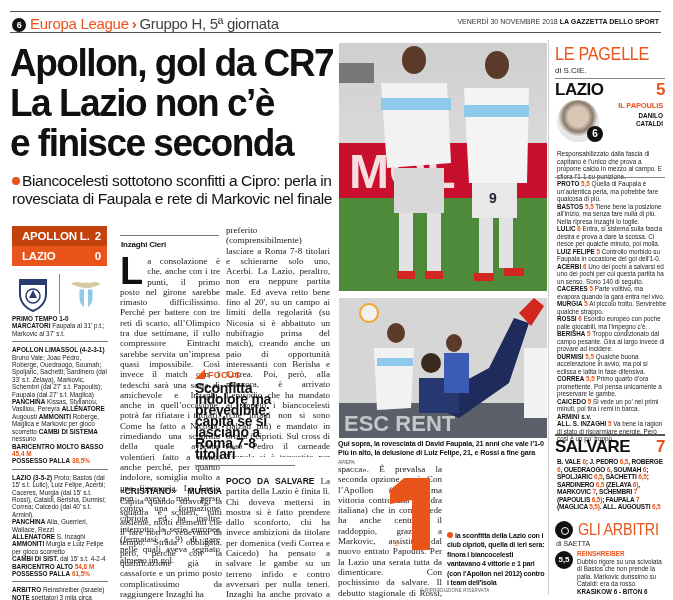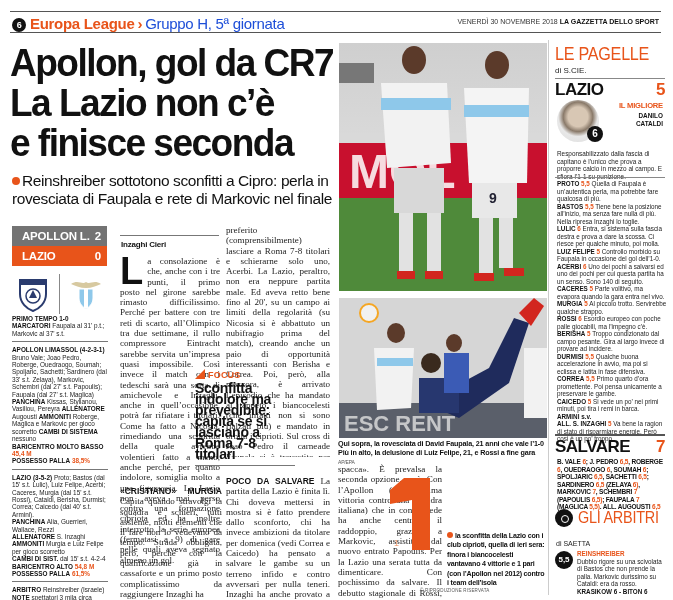--- a/index.html
+++ b/index.html
@@ -3,36 +3,36 @@
 <meta charset="utf-8">
 <style>
   * { box-sizing: border-box; margin: 0; padding: 0; }
   html, body { width: 673px; height: 600px; overflow: hidden; background: #fff; }
   body { position: relative; font-family: "Liberation Sans", sans-serif; color: #111; }
 
   
   .hdr-line { position: absolute; left: 10px; right: 12px; height: 1px; background: #555; }
   .kicker { position: absolute; left: 12px; top: 15px; font-family: "Liberation Sans", sans-serif; font-size: 15px; white-space: nowrap; letter-spacing: -0.3px; }
   .kicker .pg { display: inline-block; width: 14px; height: 14px; border-radius: 50%; background: #111; color: #fff; font-size: 9px; font-weight: bold; text-align: center; line-height: 14px; vertical-align: 1px; margin-right: 4px; }
-  .kicker .league { color: #e8541a; font-weight: bold; }
+  .kicker .league { color: #e8541a; font-weight: normal; }
   .kicker .sep { color: #e8541a; font-weight: bold; margin: 0 3px; }
-  .kicker .round { color: #1d4ed8; }
+  .kicker .round { color: #404040; }
   .dateline { position: absolute; right: 14px; top: 18px; font-size: 7px; color: #333; white-space: nowrap; }
   .dateline b { color: #111; }
 
   
   .headline { position: absolute; left: 10px; top: 43px; width: 325px; font-family: "Liberation Sans", sans-serif; font-weight: bold; font-size: 39px; line-height: 40px; letter-spacing: -1.6px; color: #111; transform: scaleX(0.95); transform-origin: left; }
   .headline div { white-space: nowrap; }
   .subhead { position: absolute; left: 12px; top: 172px; width: 322px; font-size: 15.5px; line-height: 18px; letter-spacing: -0.4px; color: #111; }
   .subhead .dot { display: inline-block; width: 8px; height: 8px; border-radius: 50%; background: #e8541a; margin-right: 2px; vertical-align: 1px; }
 
   
   .scorebox { position: absolute; left: 12px; top: 226px; width: 95px; }
   .score-row { height: 20px; display: flex; justify-content: space-between; align-items: center; padding: 0 6px 0 10px; font-weight: bold; font-size: 11.5px; color: #fff; letter-spacing: -0.2px; }
-  .score-row.a { background: #737373; }
+  .score-row.a { background: #c2410c; }
   .score-row.b { background: #e8541a; }
   .crests { height: 56px; display: flex; align-items: center; justify-content: space-around; position: relative; }
   .crests .divider { width: 1px; height: 40px; background: #888; }
   .crest { width: 32px; height: 36px; }
 
   .tab { position: absolute; left: 12px; top: 315px; width: 96px; font-size: 6.4px; line-height: 7.4px; color: #222; }
   .tab b { color: #111; font-weight: bold; }
   .tab .or { color: #e8541a; font-weight: bold; }
   .tab .blk { padding-bottom: 4px; border-bottom: 1px solid #777; margin-bottom: 4px; }
   .tab .blk:last-child { border-bottom: none; }
@@ -72,21 +72,21 @@
   .best .pic { position: absolute; left: 2px; top: 0; width: 42px; height: 42px; border-radius: 50%; background: radial-gradient(circle at 50% 40%, #d8c7b4 0 30%, #8a7a6a 45%, #e8e8e8 60%, #dcdcdc 100%); }
   .best .vote { position: absolute; left: 32px; top: 26px; width: 16px; height: 16px; border-radius: 50%; background: #111; color: #fff; font-weight: bold; font-size: 10px; text-align: center; line-height: 16px; }
   .best .lbl { position: absolute; right: 2px; top: 1px; text-align: right; font-weight: bold; font-size: 7.6px; color: #e8541a; letter-spacing: -0.2px; }
   .best .nm { position: absolute; right: 2px; top: 12px; text-align: right; font-weight: bold; font-size: 6.4px; line-height: 8px; color: #111; }
   .best-txt { position: absolute; left: 557px; top: 150px; width: 108px; font-size: 6.4px; line-height: 7.6px; color: #222; }
   .votes { position: absolute; left: 557px; top: 180px; width: 110px; font-size: 6.3px; line-height: 7.5px; color: #222; }
   .votes b { color: #111; }
   .votes .v { color: #e8541a; font-weight: bold; }
   .apollon-votes { position: absolute; left: 557px; top: 458px; width: 110px; font-weight: bold; font-size: 6.5px; line-height: 7.5px; color: #111; letter-spacing: -0.2px; }
   .apollon-votes .v { color: #e8541a; }
-  .arb-head { position: absolute; left: 555px; top: 508px; display: flex; align-items: center; }
+  .arb-head { position: absolute; left: 555px; top: 520px; display: flex; align-items: center; }
   .whistle { width: 18px; height: 18px; border-radius: 50%; background: #111; position: relative; margin-right: 5px; }
   .whistle::after { content: ""; position: absolute; left: 6px; top: 6px; width: 6px; height: 6px; border-radius: 50%; border: 1.5px solid #fff; }
   .arb-title { font-size: 17px; color: #e8541a; letter-spacing: -0.3px; transform: scaleX(0.85); transform-origin: left; white-space: nowrap; }
   .arb-sub { position: absolute; left: 556px; top: 540px; font-size: 7px; color: #222; }
   .ref-vote { position: absolute; left: 555px; top: 551px; width: 18px; height: 18px; border-radius: 50%; background: #111; color: #fff; font-weight: bold; font-size: 8px; line-height: 18px; text-align: center; }
   .ref-txt { position: absolute; left: 577px; top: 550px; width: 90px; font-size: 6.3px; line-height: 7.5px; color: #222; }
   .ref-txt .nm { color: #e8541a; font-weight: bold; }
   .ref-txt b { color: #111; }
   .vrule { position: absolute; left: 548px; top: 40px; width: 1px; height: 555px; background: #ccc; }
 </style>
@@ -102,21 +102,21 @@
   <b>LA GAZZETTA DELLO SPORT</b>
 </div>
 <div class="hdr-line" style="top:32px"></div>
 
 <div class="headline">
   <div>Apollon, gol da CR7</div>
   <div>La Lazio non c’è</div>
   <div>e finisce seconda</div>
 </div>
 <div class="subhead">
-  <span class="dot"></span><span>Reinshreiber sottotono sconfitti a Cipro: perla in rovesciata di Faupala e rete di Markovic nel finale</span>
+  <span class="dot"></span><span>Biancocelesti sottotono sconfitti a Cipro: perla in rovesciata di Faupala e rete di Markovic nel finale</span>
 </div>
 
 <div class="scorebox">
   <div class="score-row a">
     <span>APOLLON L.</span>
     <span>2</span>
   </div>
   <div class="score-row b">
     <span>LAZIO</span>
     <span>0</span>
@@ -269,21 +269,21 @@
 <div class="rc pag-title">LE PAGELLE</div>
 <div class="rc pag-sub">di S.CIE.</div>
 <div class="rc-rule" style="top:78px;"></div>
 <div class="rc team-hd" style="top:80px;">
   <span>LAZIO</span>
   <span class="v">5</span>
 </div>
 <div class="best">
   <div class="pic"></div>
   <div class="vote">6</div>
-  <div class="lbl">IL MIGLIORE</div>
+  <div class="lbl">IL PAPOULIS</div>
   <div class="nm" style="width:40px">DANILO CATALDI</div>
 </div>
 <div class="best-txt">Responsabilizzato dalla fascia di capitano è l’unico che prova a proporre calcio in mezzo al campo. E sfiora l’1-1 su punizione.</div>
 <div class="rc-rule" style="top:177px;"></div>
 
 <div class="votes">
   <div><b>PROTO</b> <span class="v">5,5</span> <span>Quella di Faupala è un’autentica perla, ma potrebbe fare qualcosa di più.</span></div>
   <div><b>BASTOS</b> <span class="v">5,5</span> <span>Tiene bene la posizione all’inizio, ma senza fare nulla di più. Nella ripresa Inzaghi lo toglie.</span></div>
   <div><b>LULIC</b> <span class="v">6</span> <span>Entra, si sistema sulla fascia destra e prova a dare la scossa. Ci riesce per qualche minuto, poi molla.</span></div>
   <div><b>LUIZ FELIPE</b> <span class="v">5</span> <span>Controllo morbido su Faupala in occasione del gol dell’1-0.</span></div>

